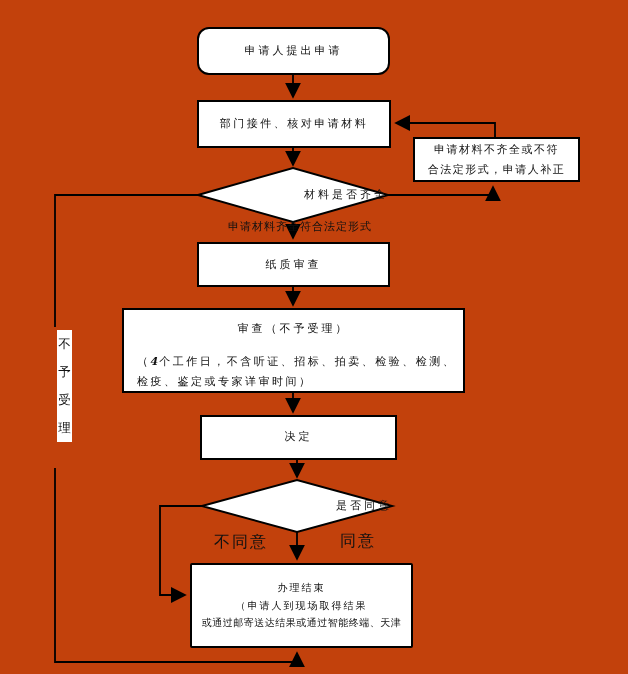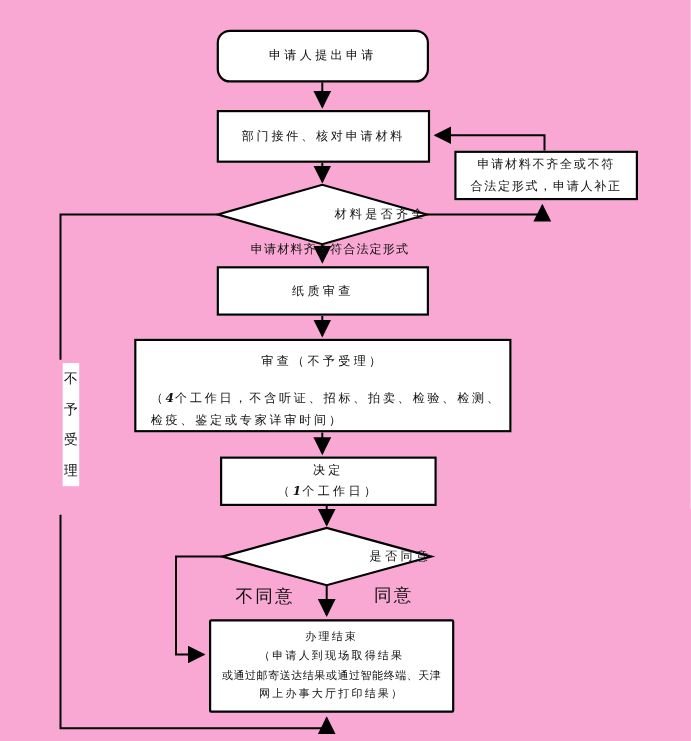--- a/index.html
+++ b/index.html
@@ -1,17 +1,17 @@
 <!DOCTYPE html>
 <html><head>
 <meta charset="utf-8">
 <style>
   html,body{margin:0;padding:0;background:#ffffff;}
   #canvas{
-    position:relative;width:628px;height:674px;background:#f9a8d4;overflow:hidden;
+    position:relative;width:628px;height:674px;background:#c2410c;overflow:hidden;
     font-family:"DejaVu Serif","Liberation Serif",serif;color:#111;
   }
   #wires{position:absolute;left:0;top:0;z-index:0;}
   .node{
     position:absolute;z-index:2;box-sizing:border-box;background:#ffffff;
     display:flex;flex-direction:column;align-items:center;justify-content:center;
     text-align:center;font-size:11px;letter-spacing:3px;line-height:1.6;
   }
   .rect{border:2px solid #000;}
   .rounded{border:2.5px solid #000;border-radius:12px;}
@@ -83,37 +83,33 @@
   <div class="node rect" style="left:122px;top:308px;width:343px;height:85px;justify-content:flex-start;padding-top:8px;">
     <div class="review-title nowrap">审查（不予受理）</div>
     <div class="review-note">
       <span class="nowrap"><span>（</span><span class="num">4</span><span>个工作日，不含听证、招标、拍卖、检验、检测、</span></span><br>
       <span>检疫、鉴定或专家详审时间）</span>
     </div>
   </div>
 
   <div class="node rect" style="left:200px;top:415px;width:197px;height:45px;line-height:1.7;">
     <div>决定</div>
-    <div class="nowrap">
-      <span>（</span><span class="num">1</span><span>个工作日）</span>
-    </div>
   </div>
 
   <div class="floatlabel" style="left:202px;top:499px;width:190px;letter-spacing:3px;">是否同意</div>
 
   <div class="floatlabel edge-label" style="left:208px;top:532px;width:60px;">不同意</div>
   <div class="floatlabel edge-label" style="left:328px;top:531px;width:48px;">同意</div>
 
   <div class="vert-label" style="left:57px;top:330px;">不予受理</div>
 
   <div class="node rect" style="left:413px;top:137px;width:167px;height:45px;font-size:11px;letter-spacing:1.5px;line-height:1.75;">
     <div class="nowrap">申请材料不齐全或不符</div>
     <div class="nowrap">合法定形式，申请人补正</div>
   </div>
 
   <div class="node rounded-lg small" style="left:190px;top:563px;width:223px;height:85px;">
     <div>办理结束</div>
     <div>（申请人到现场取得结果</div>
     <div class="nowrap" style="letter-spacing:0.5px;">或通过邮寄送达结果或通过智能终端、天津</div>
-    <div>网上办事大厅打印结果）</div>
   </div>
 
 </div>
 
 </body></html>

